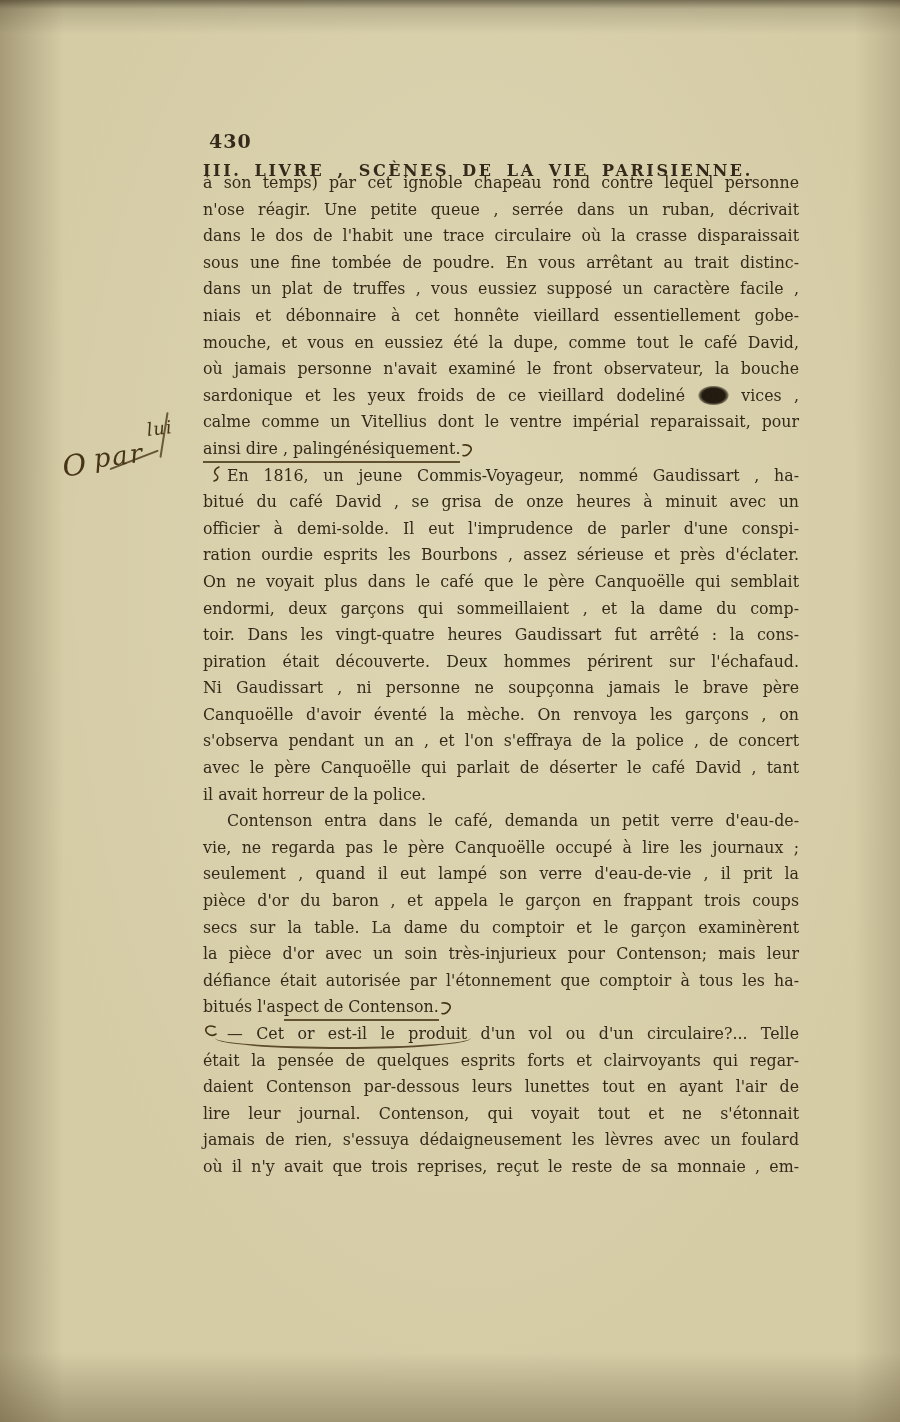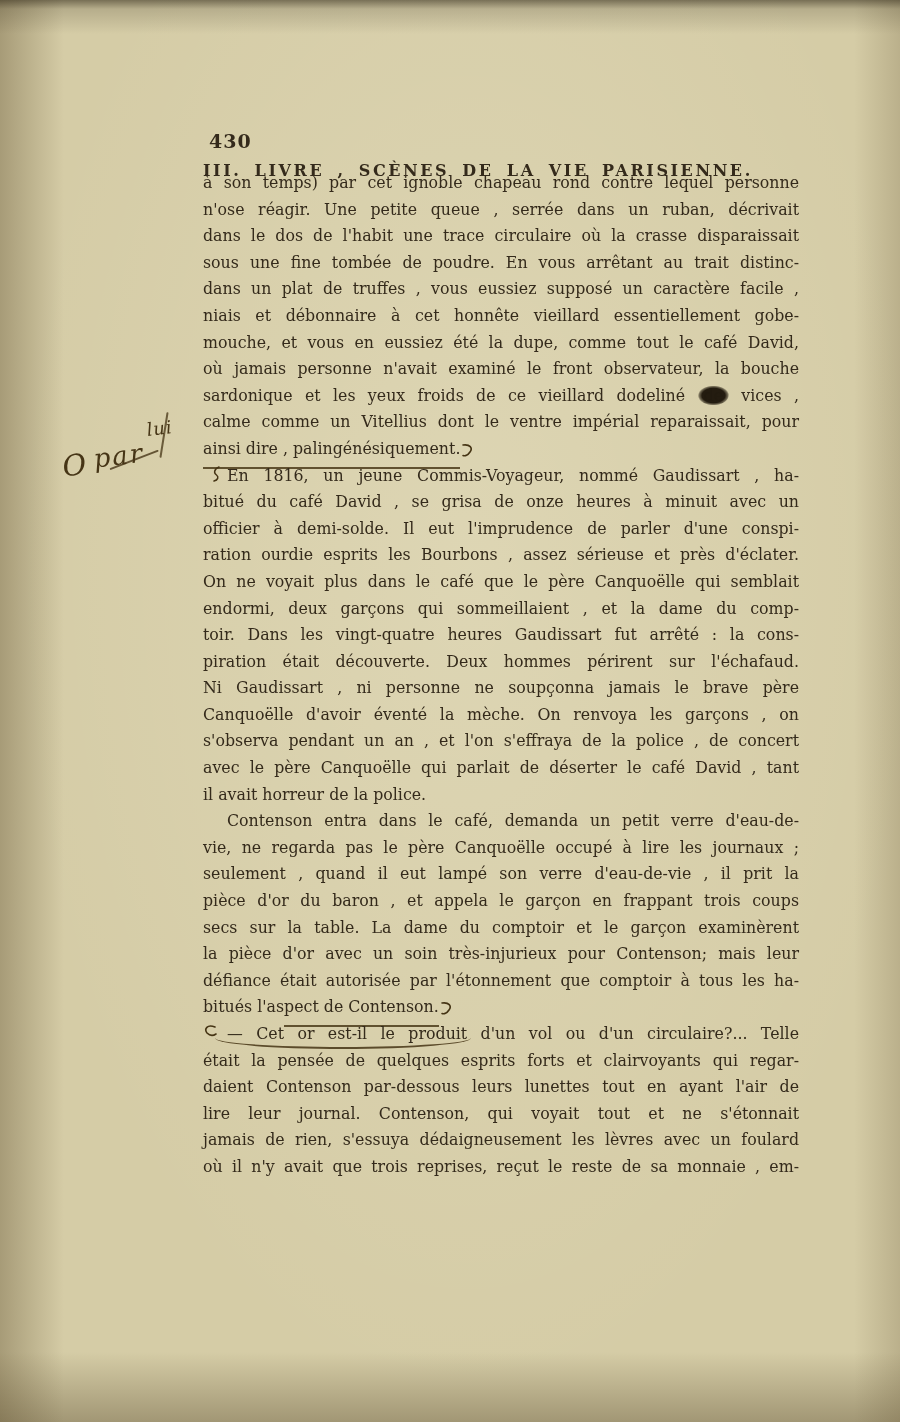--- a/index.html
+++ b/index.html
@@ -35,21 +35,21 @@
   .textblock{position:absolute;left:203px;top:170px;width:596px;}
   .line{
     margin:0;font-size:15.8px;line-height:26.6px;
     text-align:justify;text-align-last:justify;
     position:relative;
   }
   .endline{text-align-last:left;}
   .indent{text-indent:24px;}
   .pen-underline{
     border-bottom:2px solid rgba(69,52,20,.82);
-    padding-bottom:9px;
+    padding-bottom:3px;
   }
   .pen-arc{position:relative;}
   .pen-arc::after{
     content:"";position:absolute;left:-12px;right:-4px;bottom:-6px;height:12px;
     border-bottom:2px solid rgba(69,52,20,.85);
     border-bottom-left-radius:50% 11px;border-bottom-right-radius:50% 11px;
   }
   .hook{display:inline-block;vertical-align:baseline;}
   .hook svg{display:block;}
   .hook-abs{position:absolute;top:3px;}

